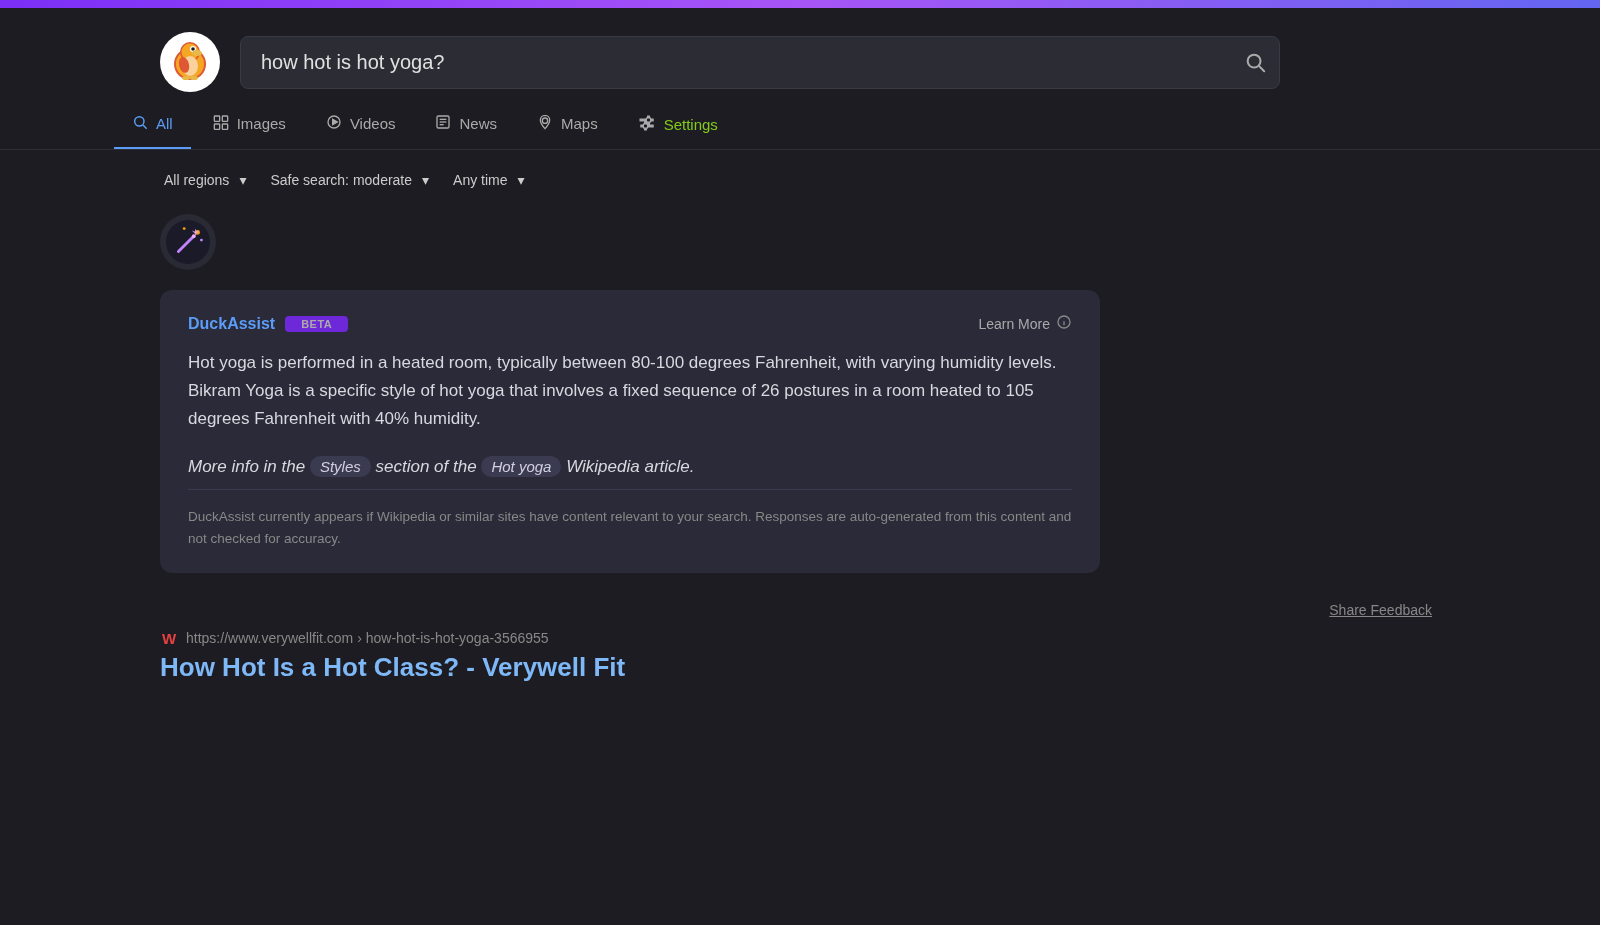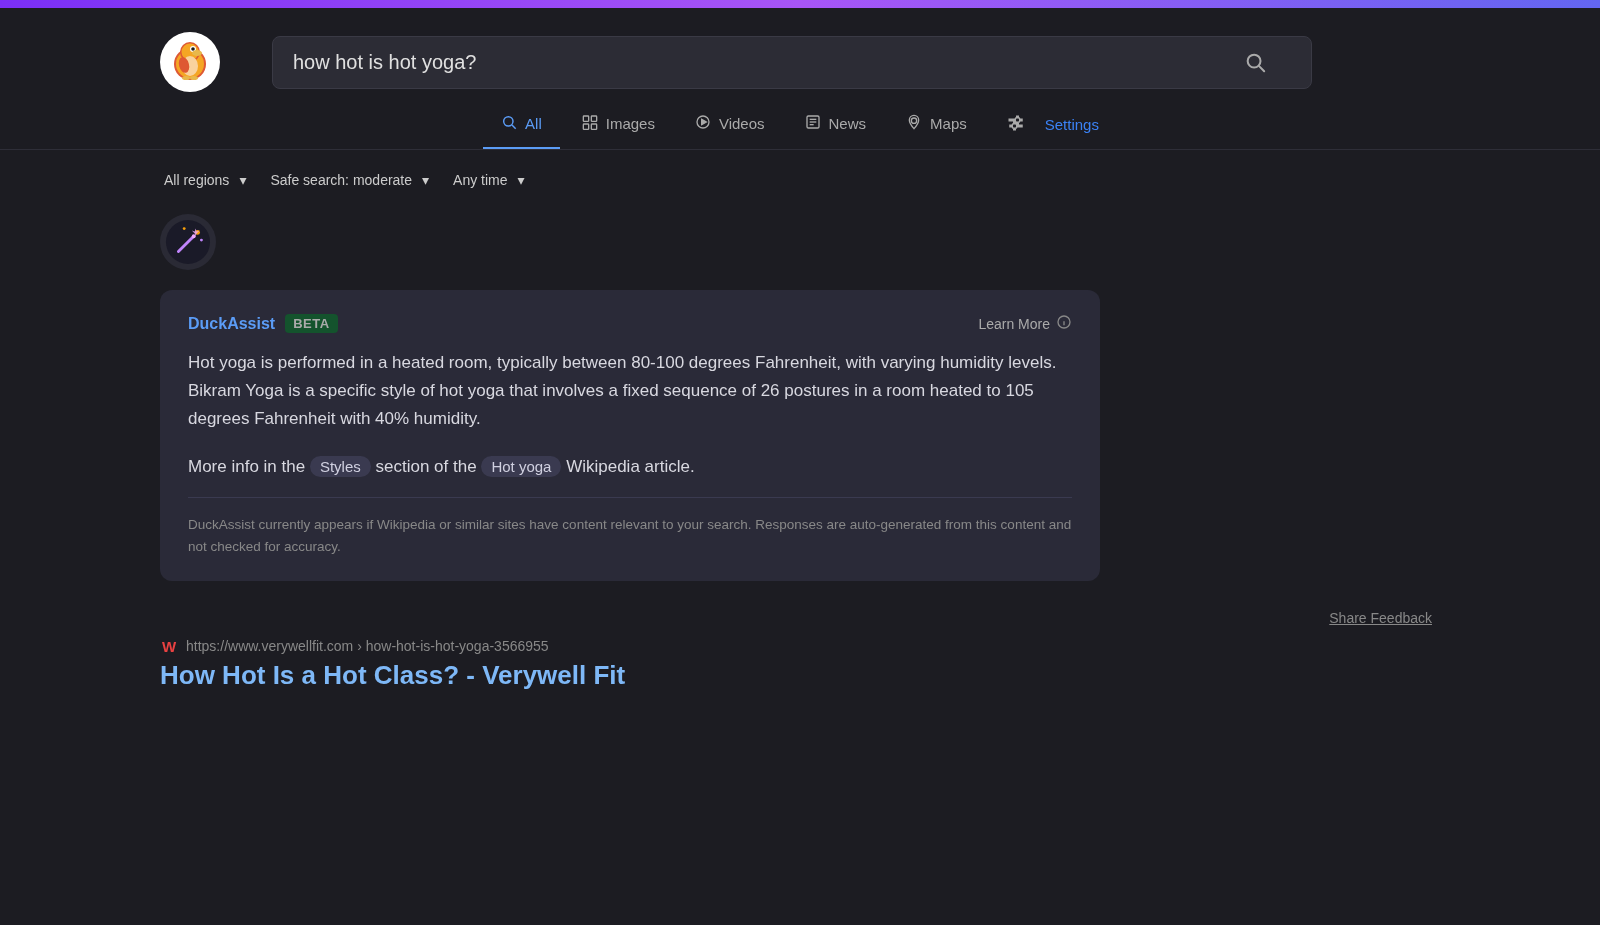--- a/index.html
+++ b/index.html
@@ -42,21 +42,20 @@
 
     .search-input {
       width: 100%;
       background: #2c2c35;
       border: 1px solid #3a3a45;
       border-radius: 8px;
       padding: 14px 52px 14px 20px;
       font-size: 20px;
       color: #e0e0e0;
       outline: none;
-      margin-left: 32px;
     }
 
     .search-icon-btn {
       position: absolute;
       right: 14px;
       top: 50%;
       transform: translateY(-50%);
       background: none;
       border: none;
       cursor: pointer;
@@ -67,21 +66,21 @@
     }
 
     
     .nav-tabs {
       display: flex;
       align-items: center;
       padding: 0 114px;
       margin-top: 8px;
       border-bottom: 1px solid #2e2e38;
       gap: 4px;
-      justify-content: center;
+      justify-content: flex-start;
     }
 
     .nav-tabs-left {
       display: flex;
       align-items: center;
       gap: 4px;
     }
 
     .nav-tab {
       display: flex;
@@ -96,23 +95,23 @@
     }
 
     .nav-tab.active {
       color: #5b9cf6;
       border-bottom: 2px solid #5b9cf6;
     }
 
     .nav-settings {
       display: flex;
       align-items: center;
-      gap: 20px;
+      gap: 8px;
       padding: 14px 18px;
-      color: #3b82f6;
+      color: #84cc16;
       font-size: 15px;
       cursor: pointer;
     }
 
     
     .filters-bar {
       display: flex;
       align-items: center;
       padding: 16px 160px;
       gap: 16px;
@@ -177,25 +176,25 @@
       gap: 10px;
     }
 
     .duckassist-title {
       color: #5b9cf6;
       font-size: 16px;
       font-weight: 600;
     }
 
     .beta-badge {
-      background: #14532d;
+      background: #6d28d9;
       color: #aaa;
-      font-size: 13px;
+      font-size: 11px;
       font-weight: 600;
-      padding: 2px 8px;
+      padding: 2px 16px;
       border-radius: 4px;
       letter-spacing: 0.5px;
     }
 
     .learn-more {
       display: flex;
       align-items: center;
       gap: 6px;
       color: #aaa;
       font-size: 14px;
@@ -206,21 +205,22 @@
       font-size: 17px;
       line-height: 1.65;
       color: #d8d8e0;
       margin-bottom: 20px;
     }
 
     .duckassist-links-line {
       font-size: 17px;
       line-height: 1.65;
       color: #d8d8e0;
-      margin-bottom: 16px;
+      margin-bottom: 8px;
+      font-style: italic;
     }
 
     .inline-link {
       background: #3a3a50;
       color: #d0d0e0;
       padding: 2px 10px;
       border-radius: 20px;
       font-size: 15px;
       cursor: pointer;
       text-decoration: none;

